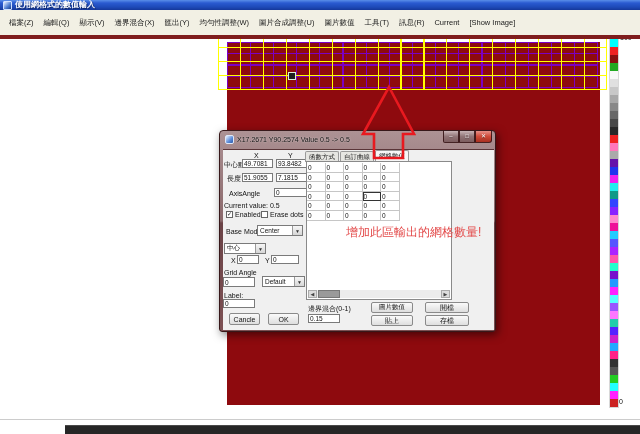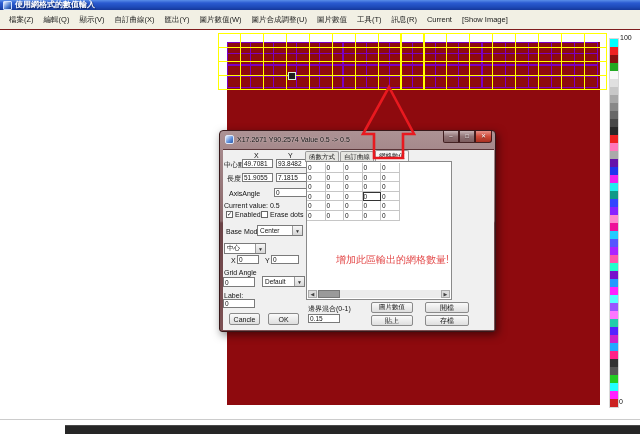--- a/index.html
+++ b/index.html
@@ -7,22 +7,22 @@
        font-family:"Liberation Sans",sans-serif;-webkit-font-smoothing:antialiased;}
 
   
   .titlebar{position:absolute;left:0;top:0;width:640px;height:10px;
     background:linear-gradient(180deg,#5a8ee8 0%,#2a5ad0 30%,#1e4ab8 70%,#16389a 100%);
     display:flex;align-items:center;gap:3px;padding:0 3px;box-sizing:border-box;z-index:5;}
   .app-icon{width:7px;height:7px;background:linear-gradient(135deg,#e8f0ff,#4a7ad0 60%,#1a3a88);
     border:1px solid #cfe0ff;border-radius:1px;flex:0 0 auto;}
   .window-title{color:#fff;font-size:8px;font-weight:bold;line-height:10px;white-space:nowrap;
     text-shadow:1px 1px 1px rgba(0,0,0,.45);}
-  .menubar{position:absolute;left:0;top:10px;width:640px;height:20px;background:#f2f0e4;
-    border-bottom:1px solid #7f1d1d;display:flex;align-items:center;padding-left:4px;
+  .menubar{position:absolute;left:0;top:10px;width:640px;height:29px;background:#f2f0e4;
+    border-bottom:4px solid #7f1d1d;display:flex;align-items:center;padding-left:4px;
     box-sizing:border-box;z-index:5;}
   .menu-item{font-size:7.5px;color:#1a1a1a;padding:0 5px;line-height:12px;white-space:nowrap;}
 
   
   #canvas{position:absolute;left:227px;top:42px;width:373px;height:363px;z-index:1;background:#8e0a0e;}
   #purple-grid{position:absolute;left:227px;top:42px;z-index:2;}
   #yellow-grid{position:absolute;left:218px;top:33px;z-index:3;}
   #marker{position:absolute;left:288px;top:72px;width:6px;height:6px;border:1px solid #d9f2d9;
     background:#202020;z-index:4;}
   #palette{position:absolute;left:609px;top:38px;width:8px;height:368px;display:flex;
@@ -70,21 +70,21 @@
     border-radius:2px 2px 0 0;margin-right:1px;color:#222;line-height:8px;white-space:nowrap;}
   .tab.active{background:#f7f7f7;padding-bottom:2px;}
 
   .tbl-group{position:absolute;left:83px;top:11px;width:146px;height:139px;background:#fff;
     border:1px solid #8a8a8a;box-sizing:border-box;}
   #value-grid{position:absolute;left:0;top:1px;display:grid;grid-template-columns:repeat(5,18.5px);
     grid-auto-rows:9.6px;}
   .cell{border-right:1px solid #c6c6c6;border-bottom:1px solid #c6c6c6;font-size:6.5px;line-height:9px;
     padding-left:1px;color:#111;box-sizing:border-box;}
   .cell.selected{outline:1px solid #333;outline-offset:-1px;}
-  .annotation{position:absolute;left:29px;top:62px;font-size:10px;color:#e34848;white-space:nowrap;margin-top:29px;}
+  .annotation{position:absolute;left:39px;top:62px;font-size:12px;color:#e34848;white-space:nowrap;}
   .hscroll{position:absolute;left:1px;right:1px;bottom:1px;height:8px;background:#ececec;display:flex;align-items:stretch;}
   .scroll-btn{width:9px;background:#dcdcdc;border:1px solid #aaa;box-sizing:border-box;font-size:5px;
     line-height:6px;text-align:center;color:#444;}
   .scroll-thumb{width:22px;background:#9a9a9a;border:1px solid #777;box-sizing:border-box;margin-left:1px;}
   .scroll-spacer{flex:1;}
 
   
   .divider{position:absolute;left:0;top:419px;width:640px;height:1px;background:#cccccc;z-index:5;}
   .taskbar{position:absolute;left:65px;top:425px;width:575px;height:9px;background:#262626;
     border-top:1px solid #4a4a4a;z-index:5;}
@@ -93,23 +93,23 @@
 <body>
 
 <div class="titlebar">
   <span class="app-icon"></span>
   <span class="window-title">使用網格式的數值輸入</span>
 </div>
 <div class="menubar" id="menubar">
     <span class="menu-item">檔案(Z)</span>
     <span class="menu-item">編輯(Q)</span>
     <span class="menu-item">顯示(V)</span>
-    <span class="menu-item">自訂曲線(X)</span>
+    <span class="menu-item">邊界混合(X)</span>
     <span class="menu-item">匯出(Y)</span>
-    <span class="menu-item">圖片數值(W)</span>
+    <span class="menu-item">均勻性調整(W)</span>
     <span class="menu-item">圖片合成調整(U)</span>
     <span class="menu-item">圖片數值</span>
     <span class="menu-item">工具(T)</span>
     <span class="menu-item">訊息(R)</span>
     <span class="menu-item">Current</span>
     <span class="menu-item">[Show Image]</span>
   </div>
 
 <div id="canvas" style="background: rgb(142, 10, 14);"></div>
 <svg id="purple-grid" width="371" height="46" viewBox="0 0 371 46" shape-rendering="crispEdges">

